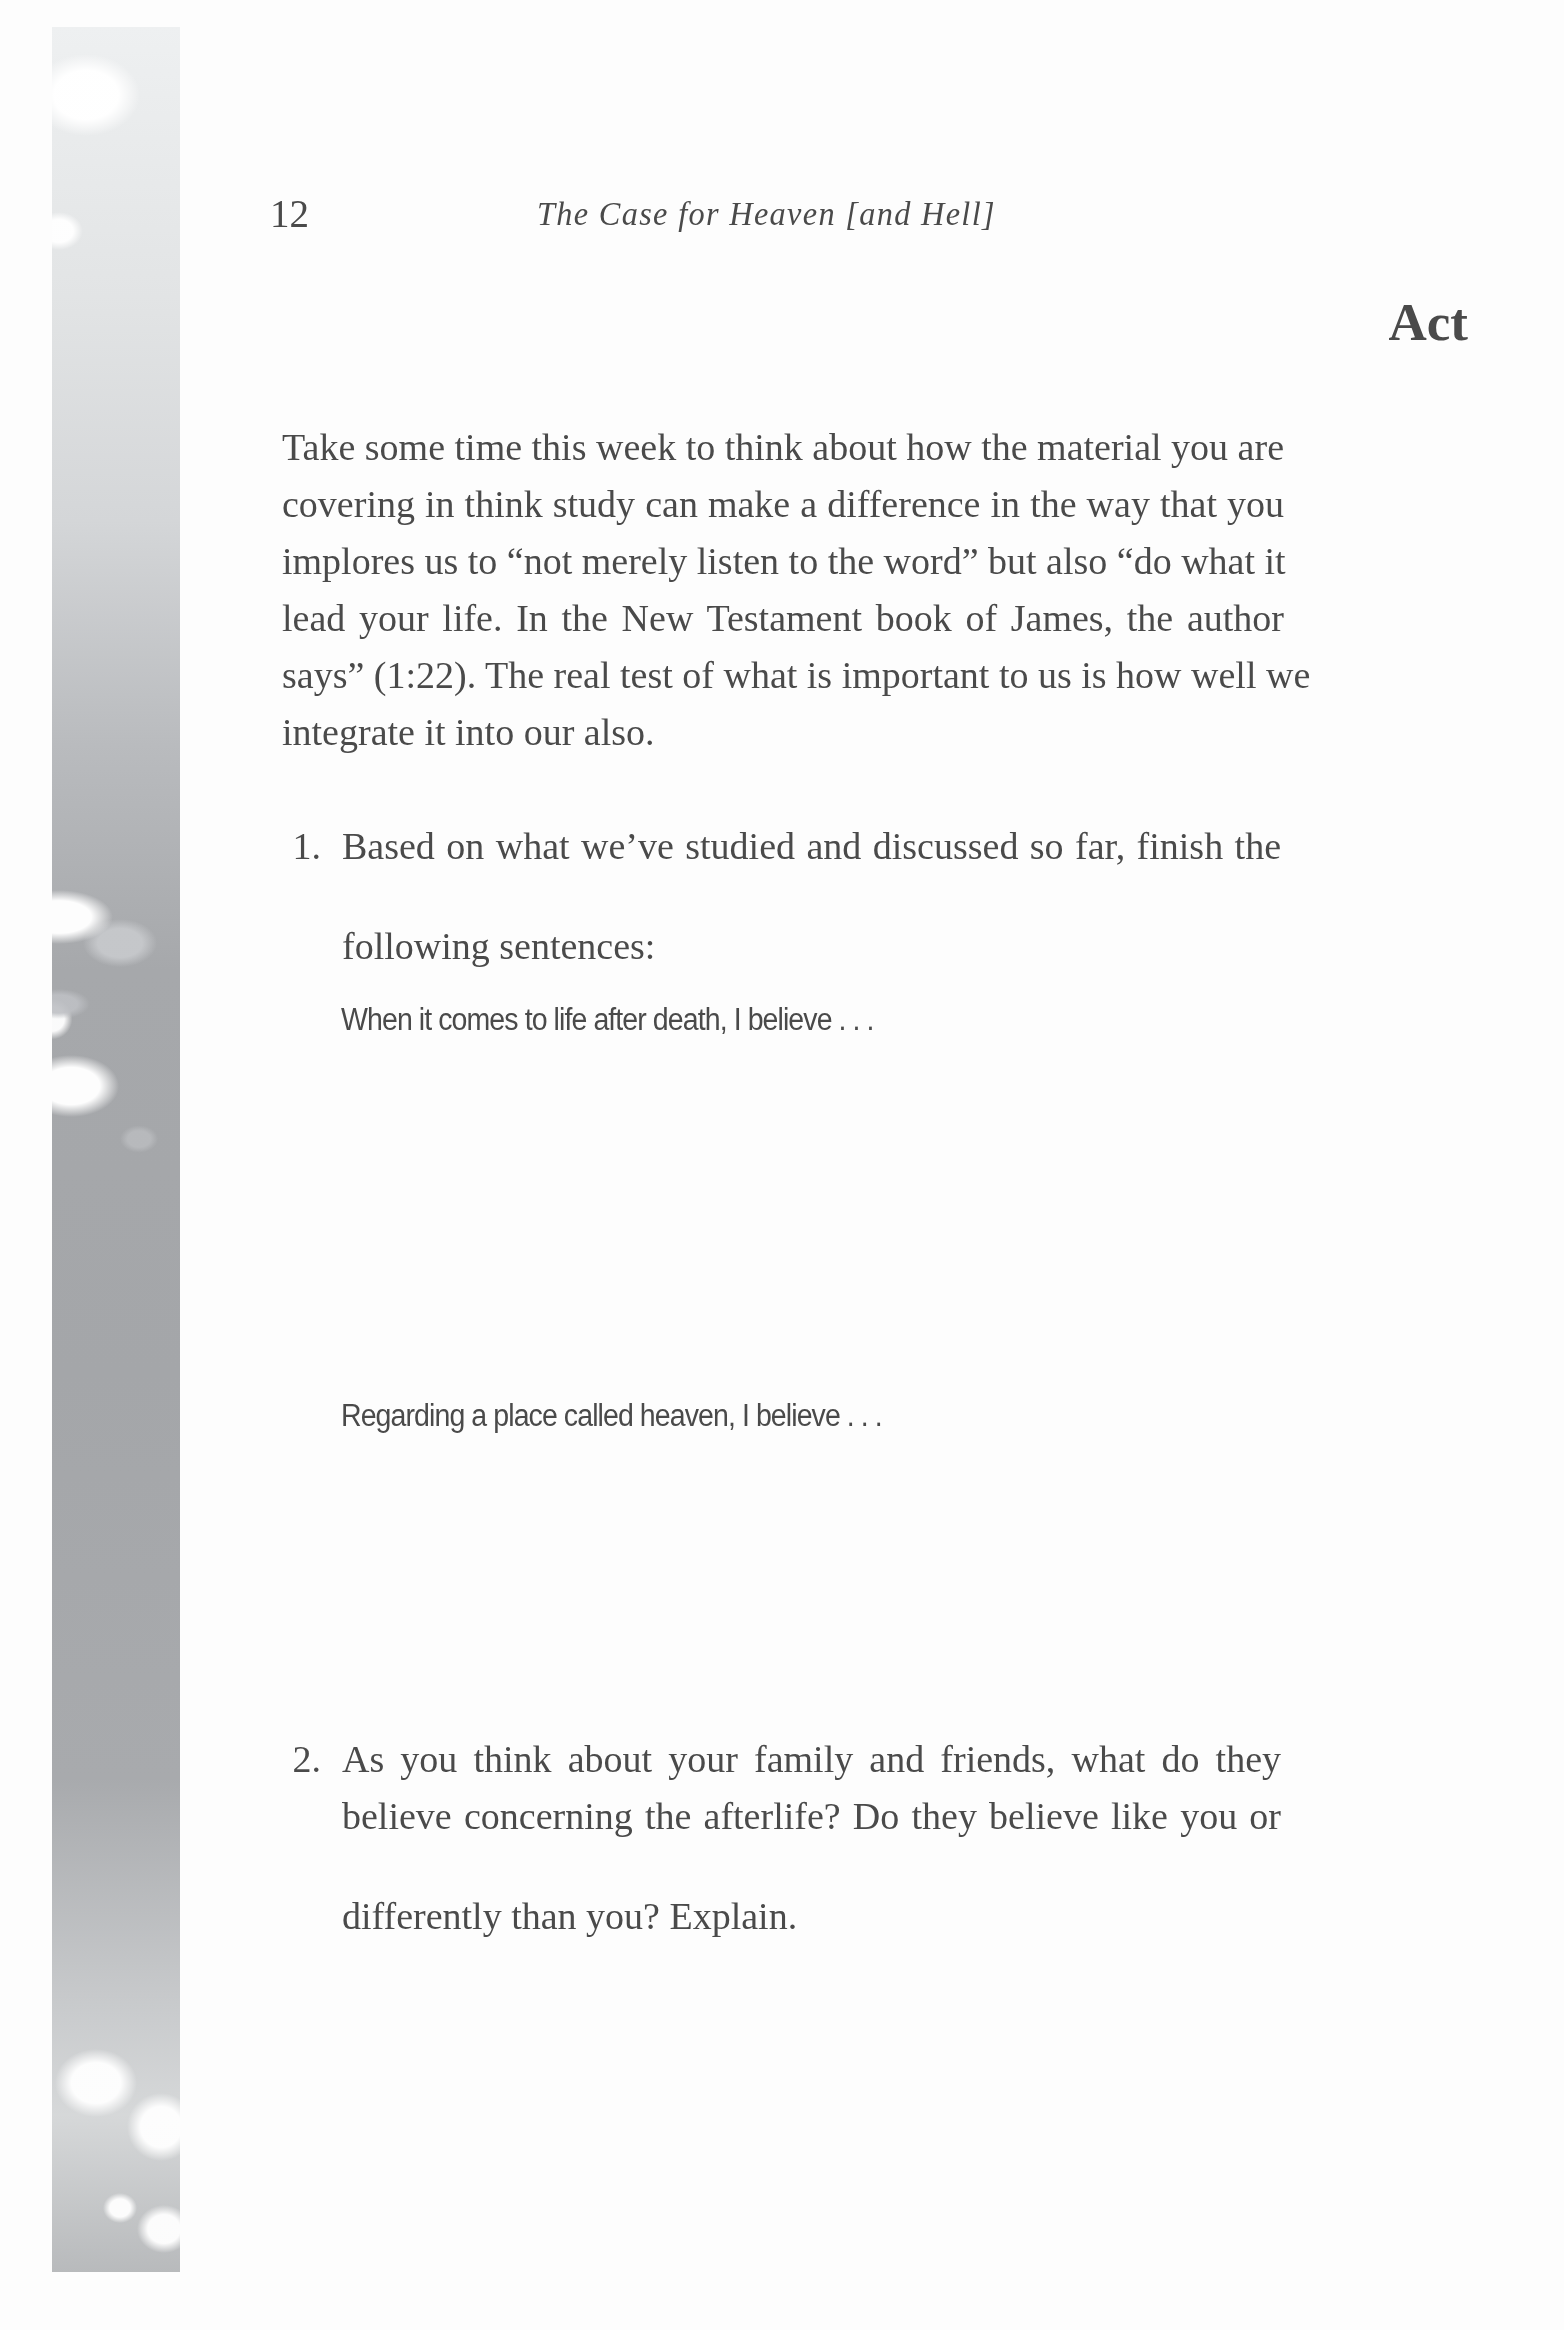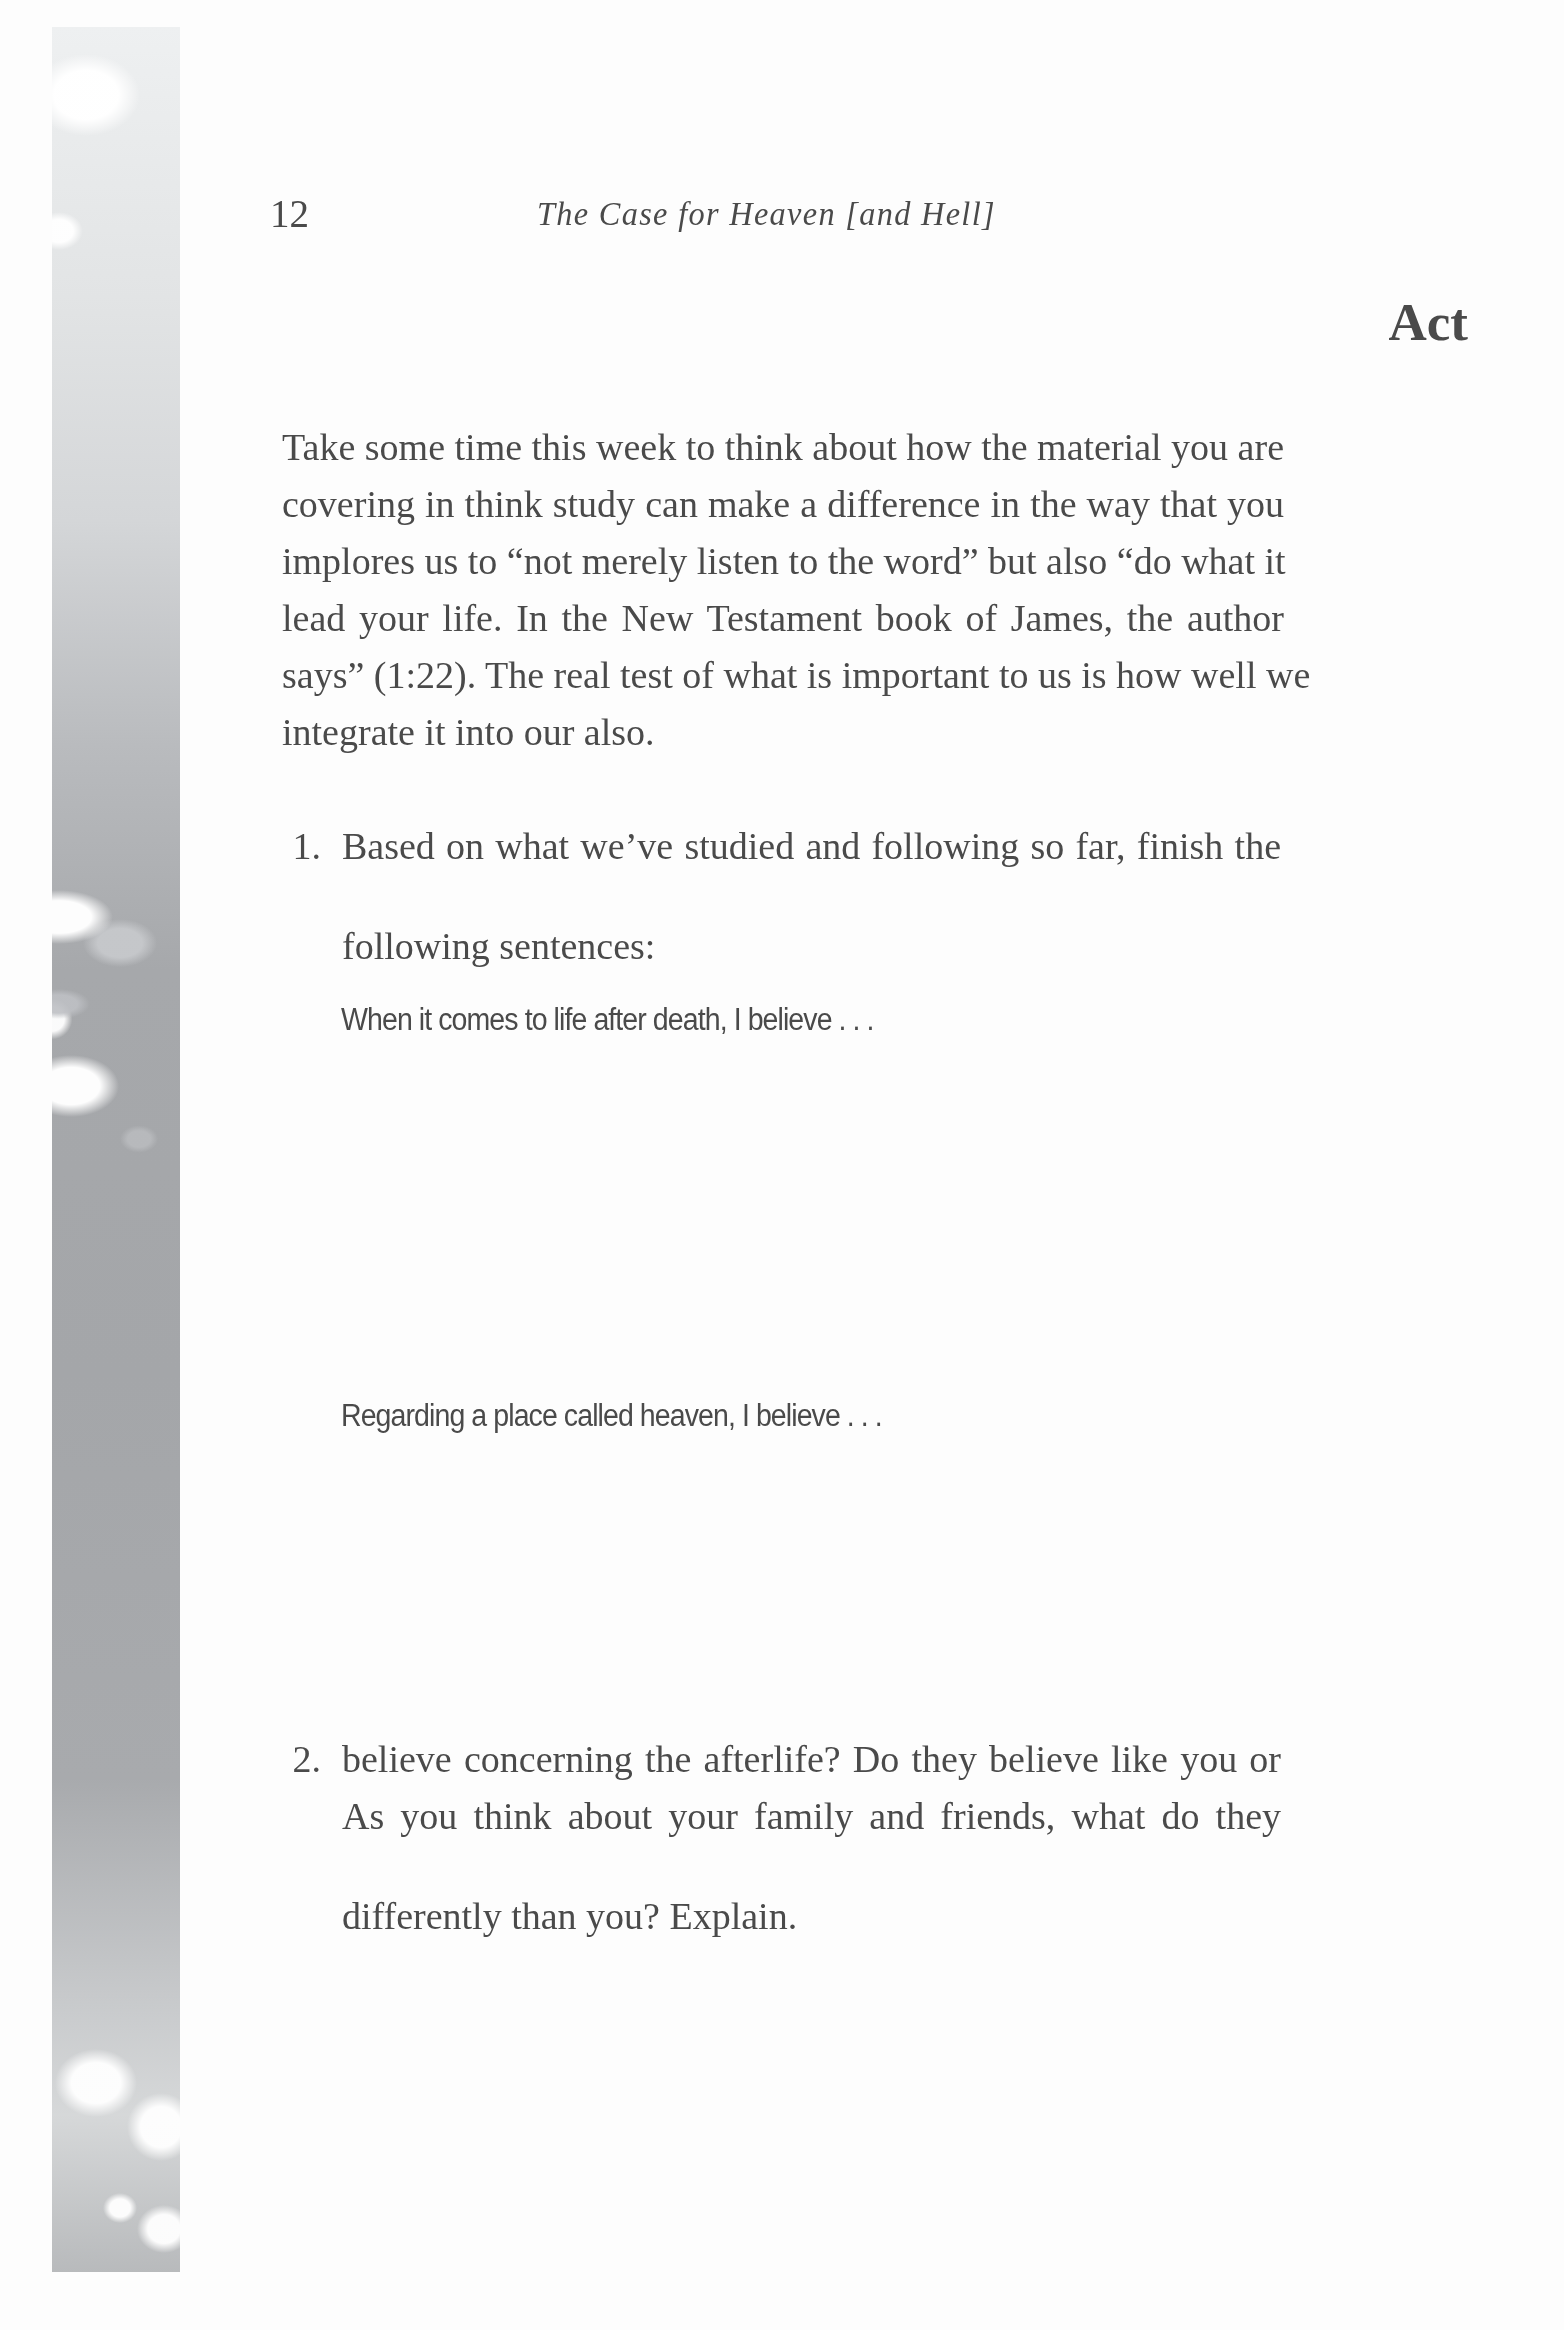--- a/index.html
+++ b/index.html
@@ -78,33 +78,33 @@
   <span class="ln">covering in think study can make a difference in the way that you</span>
   <span class="ln">implores us to “not merely listen to the word” but also “do what it</span>
   <span class="ln">lead your life. In the New Testament book of James, the author</span>
   <span class="ln">says” (1:22). The real test of what is important to us is how well we</span>
   <span class="ln last">integrate it into our also.</span>
 </div>
 
 <div class="q q1 serif">
   <span class="num">1.</span>
   <div class="body">
-    <span class="ln">Based on what we’ve studied and following so far, finish the</span>
+    <span class="ln">Based on what we’ve studied and discussed so far, finish the</span>
     <span class="ln last">following sentences:</span>
   </div>
 </div>
 
 <div class="prompt prompt1 sans">When it comes to life after death, I believe . . .</div>
 <div class="answer-area answer1"></div>
 
 <div class="prompt prompt2 sans">Regarding a place called heaven, I believe . . .</div>
 <div class="answer-area answer2"></div>
 
 <div class="q q2 serif">
   <span class="num">2.</span>
   <div class="body">
+    <span class="ln">As you think about your family and friends, what do they</span>
     <span class="ln">believe concerning the afterlife? Do they believe like you or</span>
-    <span class="ln">As you think about your family and friends, what do they</span>
     <span class="ln last">differently than you? Explain.</span>
   </div>
 </div>
 <div class="answer-area answer3"></div>
 
 
 </body></html>

